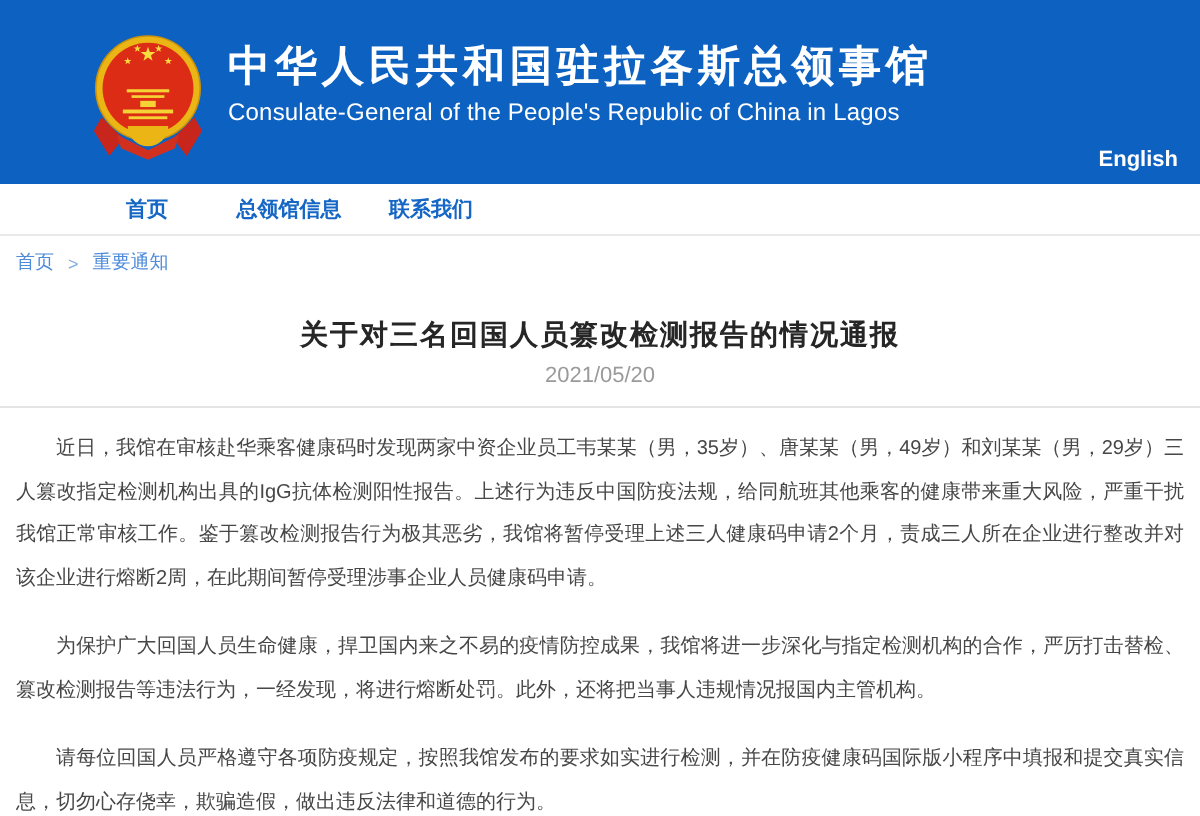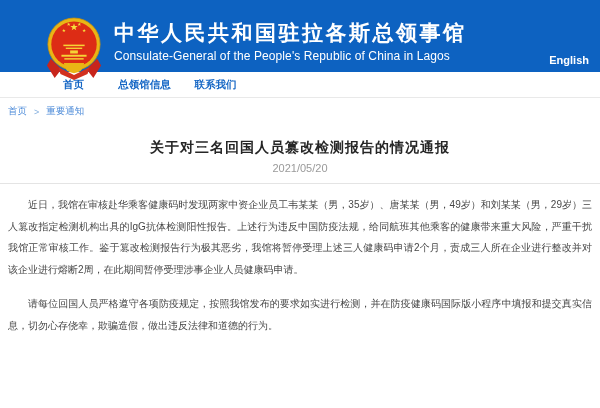--- a/index.html
+++ b/index.html
@@ -2,21 +2,21 @@
 <html><head>
 <meta charset="utf-8">
 <style>
   html,body{margin:0;padding:0;}
   body{
     width:600px;height:408px;overflow:hidden;background:#fff;
     font-family:"Liberation Sans","DejaVu Sans",sans-serif;
     -webkit-font-smoothing:antialiased;
   }
   
-  .banner{position:relative;height:72px;background:#0d62c1;}
+  .banner{position:relative;height:92px;background:#0d62c1;}
   .emblem{position:absolute;left:45px;top:13px;width:58px;height:70px;}
   .banner-title{
     position:absolute;left:114px;top:19px;color:#fff;
     font-size:21px;font-weight:bold;letter-spacing:2.5px;white-space:nowrap;
   }
   .banner-sub{
     position:absolute;left:114px;top:49px;color:#fff;
     font-size:12px;font-weight:normal;letter-spacing:.1px;white-space:nowrap;
   }
   .english-link{
@@ -105,17 +105,18 @@
     <span class="sep">&gt;</span>
     <a>重要通知</a>
   </div>
 
   <main class="article">
     <h1 class="article-title">关于对三名回国人员篡改检测报告的情况通报</h1>
     <div class="article-date">2021/05/20</div>
     <hr class="rule">
     <div class="content">
       <p class="para">近日，我馆在审核赴华乘客健康码时发现两家中资企业员工韦某某（男，35岁）、唐某某（男，49岁）和刘某某（男，29岁）三人篡改指定检测机构出具的IgG抗体检测阳性报告。上述行为违反中国防疫法规，给同航班其他乘客的健康带来重大风险，严重干扰我馆正常审核工作。鉴于篡改检测报告行为极其恶劣，我馆将暂停受理上述三人健康码申请2个月，责成三人所在企业进行整改并对该企业进行熔断2周，在此期间暂停受理涉事企业人员健康码申请。</p>
+      <p class="para">为保护广大回国人员生命健康，捍卫国内来之不易的疫情防控成果，我馆将进一步深化与指定检测机构的合作，严厉打击替检、篡改检测报告等违法行为，一经发现，将进行熔断处罚。此外，还将把当事人违规情况报国内主管机构。</p>
       <p class="para">请每位回国人员严格遵守各项防疫规定，按照我馆发布的要求如实进行检测，并在防疫健康码国际版小程序中填报和提交真实信息，切勿心存侥幸，欺骗造假，做出违反法律和道德的行为。</p>
     </div>
   </main>
 
 </div>
 
 </body></html>

